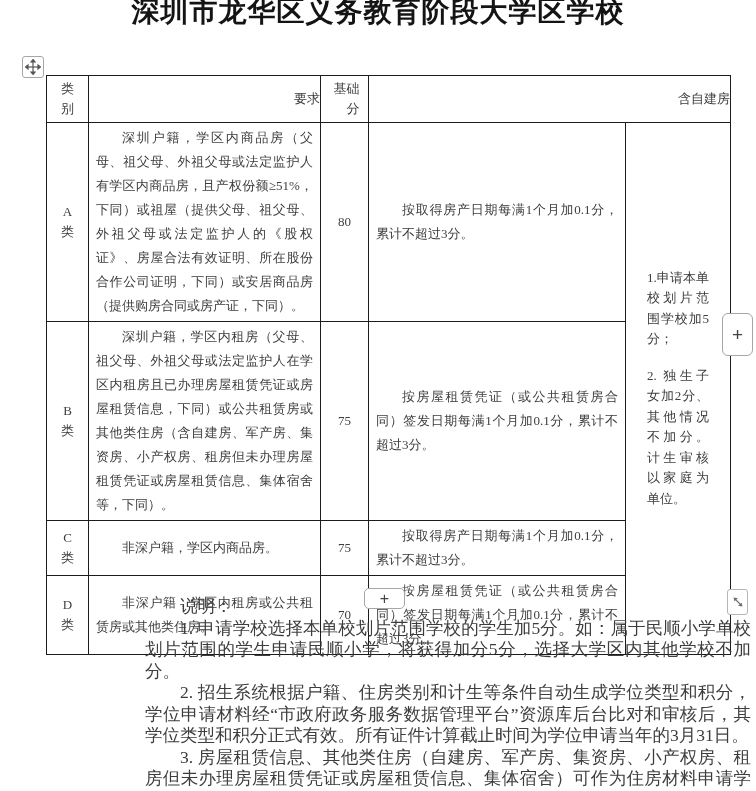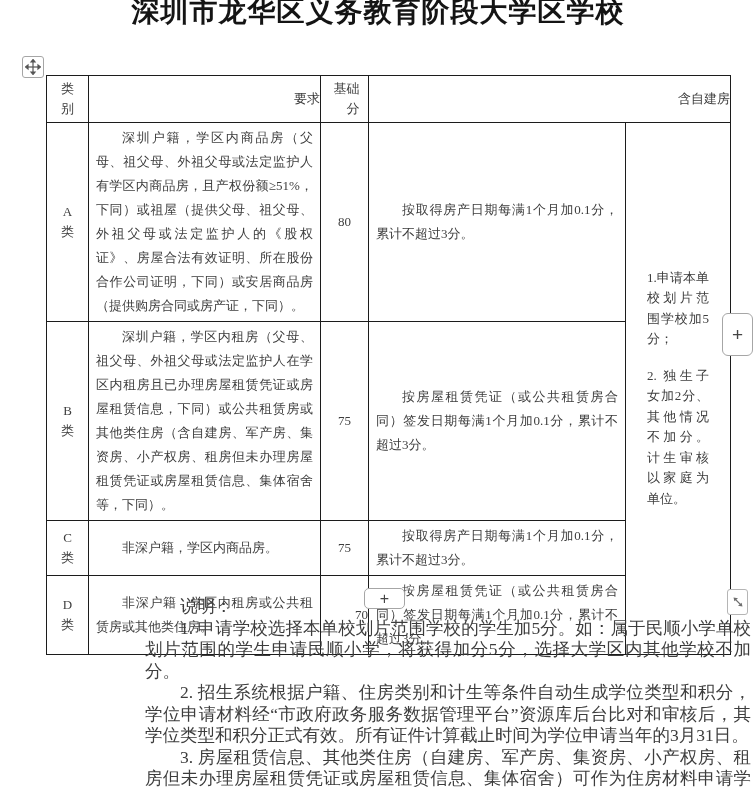--- a/index.html
+++ b/index.html
@@ -141,21 +141,21 @@
           <div class="bonus">按取得房产日期每满1个月加0.1分，累计不超过3分。</div>
         </td>
   </tr>
   <tr style="height:68px">
     <td>
           <div class="vwrap">D类</div>
         </td>
     <td>
           <div class="req">非深户籍，学区内租房或公共租赁房或其他类住房。</div>
         </td>
-    <td style="text-align:right">70</td>
+    <td style="text-align:center">70</td>
     <td>
           <div class="bonus">按房屋租赁凭证（或公共租赁房合同）签发日期每满1个月加0.1分，累计不超过3分。</div>
         </td>
   </tr>
 </tbody>
   </table>
 
 <div class="ctrl plus-right">+</div>
 
 <div class="ctrl plus-bottom">+</div>

